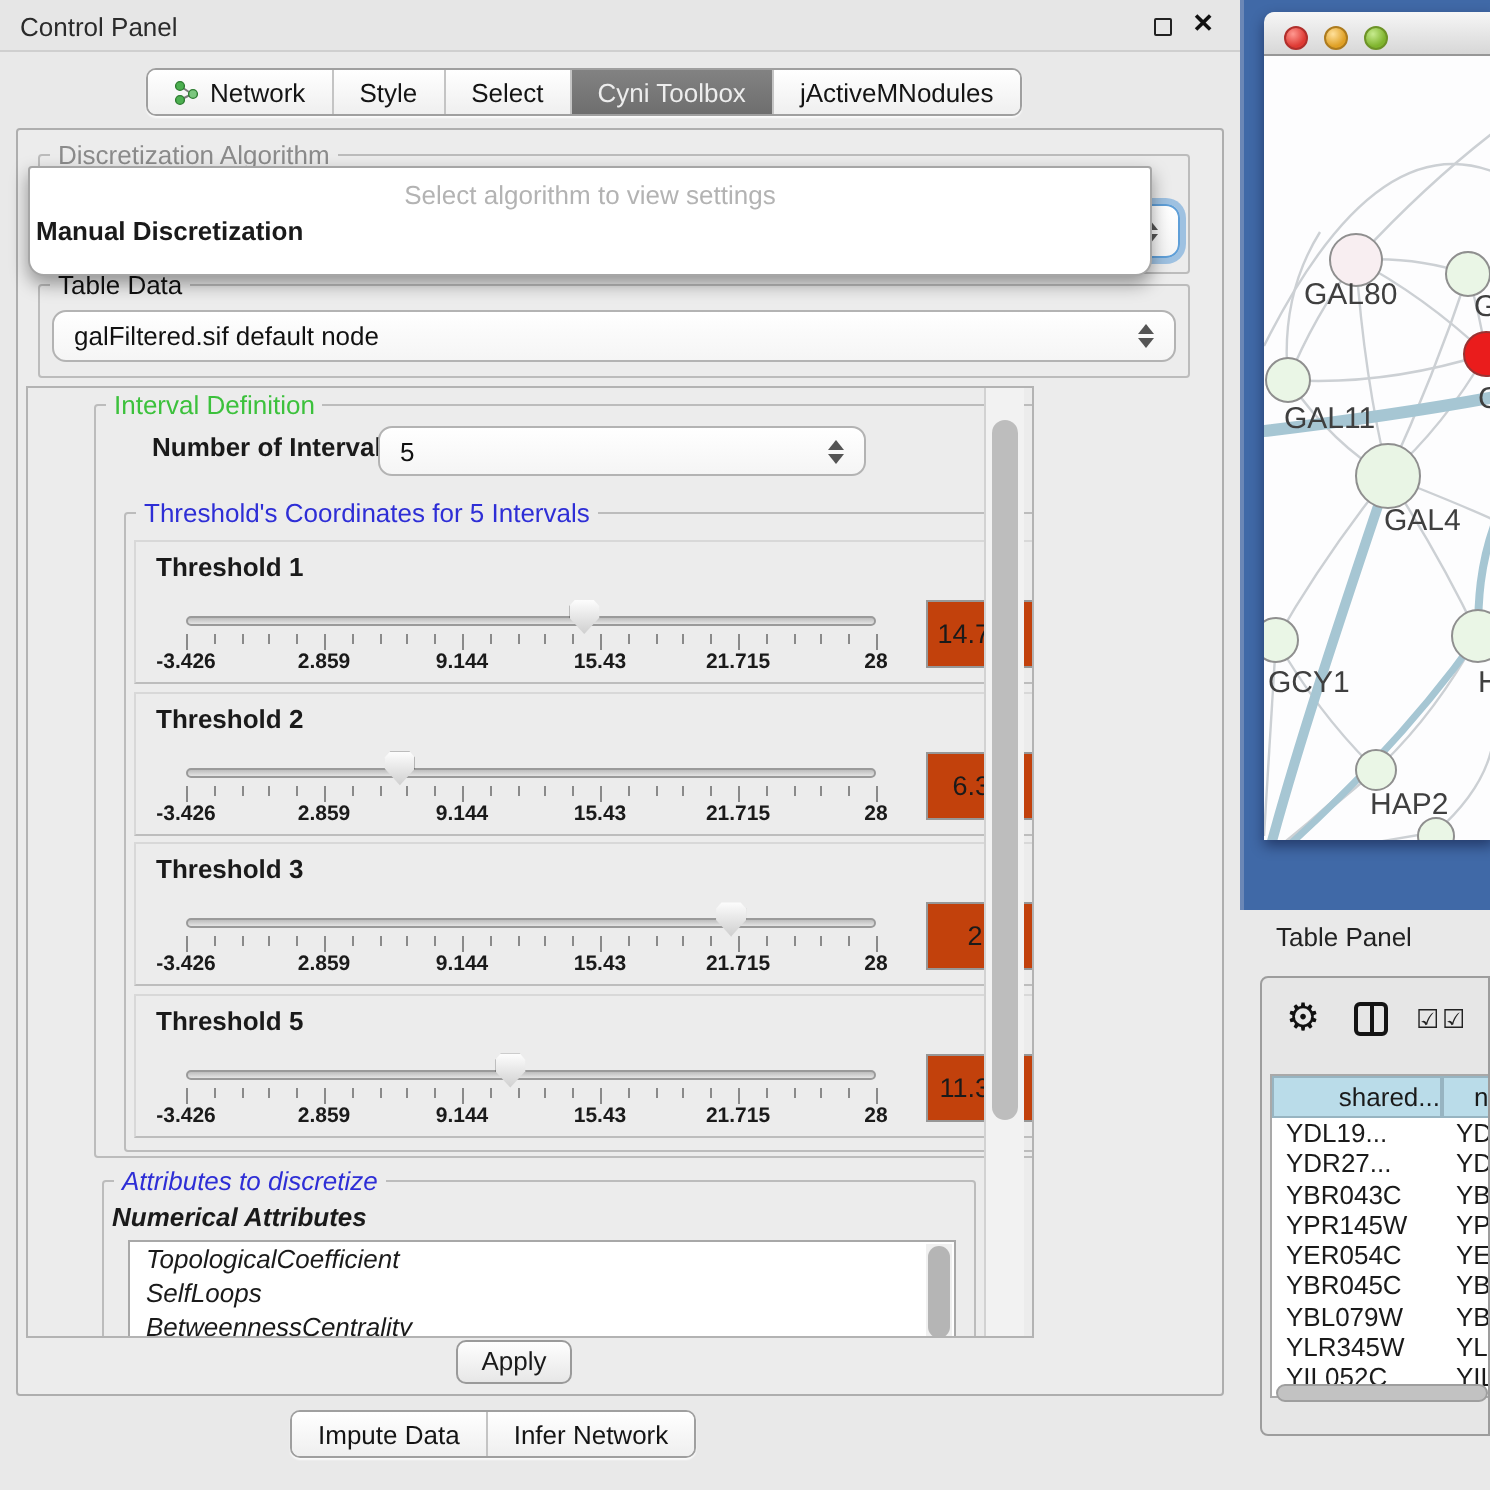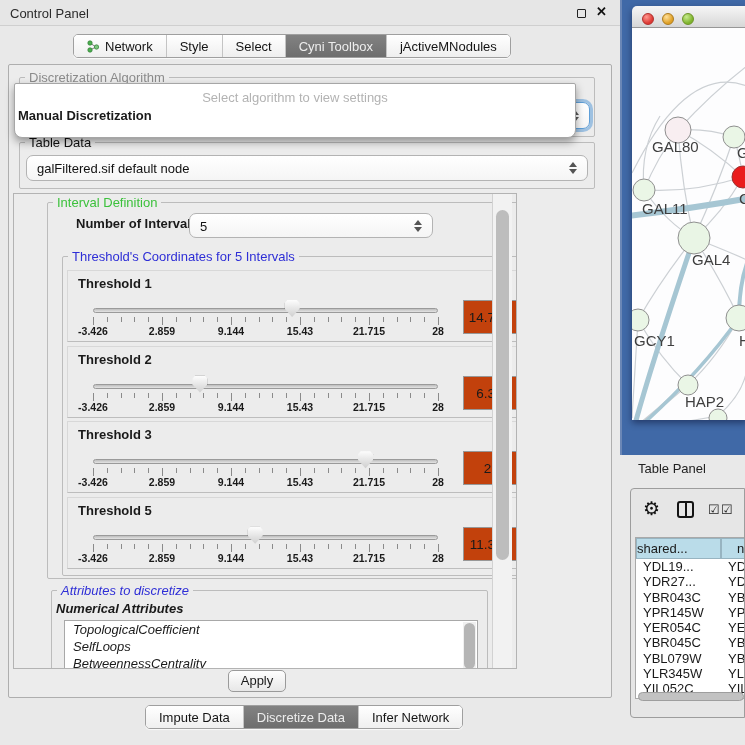--- a/index.html
+++ b/index.html
@@ -91,21 +91,21 @@
   #net-canvas { position:absolute; left:0; top:22px; width:115px; height:392px; background:#fdfdfe; overflow:hidden; }
 
   #tablepanel-title { position:absolute; left:18px; top:461px; color:#222; }
   #table-subpanel { position:absolute; left:10px; top:488px; width:115px; height:230px; background:#e6e6e6; border:1px solid #9d9d9d; border-radius:4px 0 0 4px; overflow:hidden; }
   #gear-icon { position:absolute; left:12px; top:8px; font-size:19px; color:#111; }
   #split-icon { position:absolute; left:46px; top:12px; width:17px; height:17px; border:2px solid #141414; border-radius:3px; }
   #split-icon:before { content:""; position:absolute; left:5.5px; top:0; width:2px; height:13px; background:#141414; }
   .cb-icon { position:absolute; top:13px; font-size:13px; color:#222; }
 
   #mini-table { position:absolute; left:4px; top:48px; width:115px; height:162px; background:#fff; border:1px solid #a9a9a9; border-right:none; }
-  .hcell { position:absolute; top:0; height:21px; background:#badce9; border:1px solid #97b4c1; line-height:19px; text-align:left; overflow:hidden; }
+  .hcell { position:absolute; top:0; height:21px; background:#badce9; border:1px solid #97b4c1; line-height:19px; text-align:right; overflow:hidden; }
   #hcell1 { left:0; width:85px; }
   #hcell2 { left:85px; width:40px; text-align:left; padding-left:15px; }
   #rows { position:absolute; left:0; top:21px; width:115px; height:139px; overflow:hidden; }
   .trow { position:relative; height:15.3px; line-height:15.3px; white-space:nowrap; }
   .trow .c1 { position:absolute; left:7px; }
   .trow .c2 { position:absolute; left:92px; }
   #hscroll-thumb { position:absolute; left:7px; top:203px; width:106px; height:9px; background:#c2c2c2; border:1px solid #9e9e9e; border-radius:5px; }
 </style>
 </head>
 <body>
@@ -362,23 +362,20 @@
       </div>
     </div>
 
     <div id="apply-btn" class="abs">Apply</div>
   </div>
 
   <div id="bottom-tabs" class="seg-group abs">
     <div class="seg">
         <span>Impute Data</span>
       </div>
-    <div class="seg sel">
-        <span>Discretize Data</span>
-      </div>
     <div class="seg">
         <span>Infer Network</span>
       </div>
   </div>
 </div>
 
 <div id="right-panel" class="abs">
   <div id="net-frame">
     <div id="net-window">
       <div id="net-titlebar">

